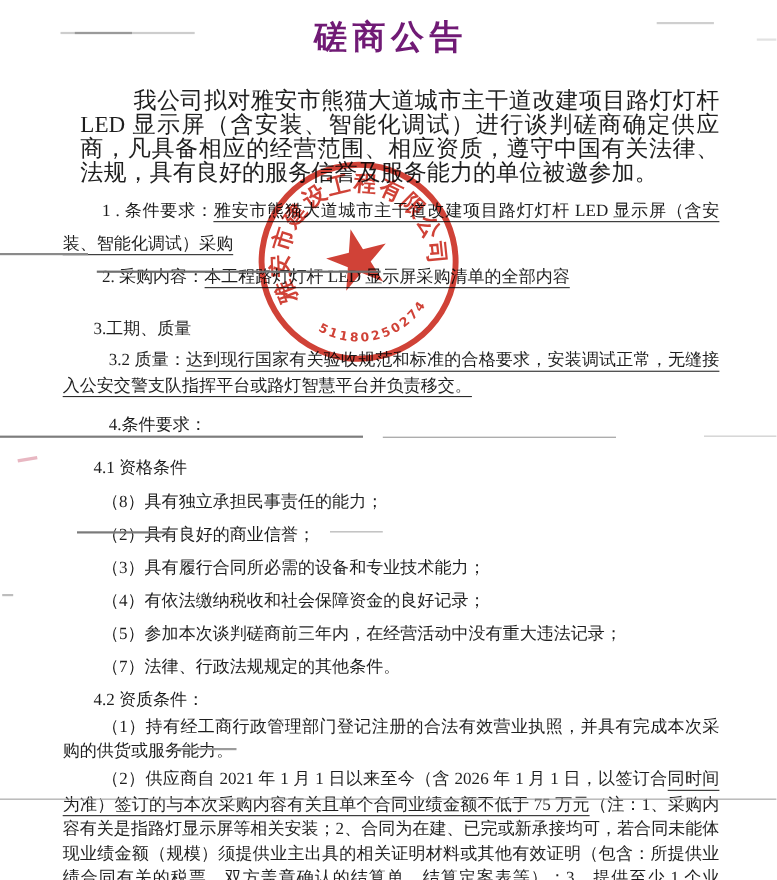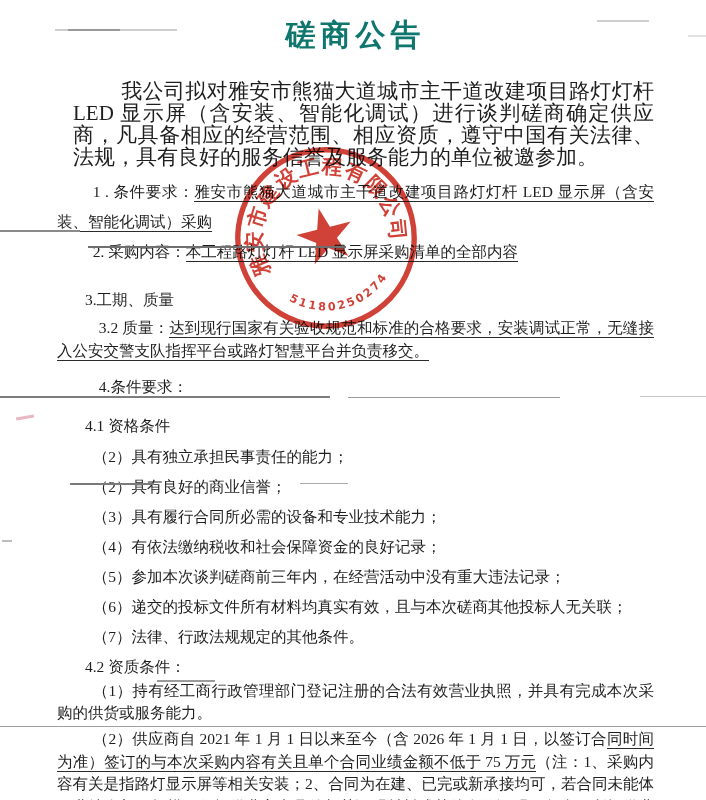--- a/index.html
+++ b/index.html
@@ -5,21 +5,21 @@
   html,body{margin:0;padding:0;}
   body{
     width:706px;height:800px;overflow:hidden;background:#fff;
     font-family:"Liberation Serif","DejaVu Serif",serif;
     color:#1e1e1e;position:relative;
   }
   .doc{position:relative;width:706px;height:800px;}
   .content{padding:0 52px 0 57px;}
   .title{
     text-align:center;font-size:30px;font-weight:700;letter-spacing:5px;
-    margin:14px 0 0 0;line-height:42px;color:#0f766e;
+    margin:14px 0 0 0;line-height:42px;color:#701a75;
   }
   p{margin:0;}
   .intro{margin-top:24px;font-size:21px;line-height:22px;text-align:justify;text-indent:2.3em;margin-left:16px;}
   .item{font-size:15.5px;text-align:justify;}
   .p-name{margin-top:9px;line-height:30px;text-indent:2.3em;}
   .p-content{line-height:30px;text-indent:2.3em;}
   .h-sec{font-size:15.5px;font-weight:400;}
   .h3{margin-top:19px;line-height:27px;text-indent:1.8em;}
   .p-31{margin-top:1px;line-height:27px;text-indent:2.7em;}
   .p-32{margin-top:3px;line-height:23px;text-indent:2.7em;}
@@ -53,26 +53,25 @@
 
     <p class="h-sec h3">3.工期、质量</p>
 
 
     <p class="item p-32"><span>3.2 质量：</span><span class="u">达到现行国家有关验收规范和标准的合格要求，安装调试正常，无缝接入公安交警支队指挥平台或路灯智慧平台并负责移交。</span></p>
 
     <p class="h-sec h4">4.条件要求：</p>
 
     <p class="h-sec h41">4.1 资格条件</p>
 
-    <p class="item qual">（2）具有独立承担民事责任的能力；</p>
+    <p class="item qual">（8）具有独立承担民事责任的能力；</p>
     <p class="item qual">（2）具有良好的商业信誉；</p>
     <p class="item qual">（3）具有履行合同所必需的设备和专业技术能力；</p>
     <p class="item qual">（4）有依法缴纳税收和社会保障资金的良好记录；</p>
     <p class="item qual">（5）参加本次谈判磋商前三年内，在经营活动中没有重大违法记录；</p>
-    <p class="item qual">（6）递交的投标文件所有材料均真实有效，且与本次磋商其他投标人无关联；</p>
     <p class="item qual">（7）法律、行政法规规定的其他条件。</p>
 
     <p class="h-sec h42">4.2 资质条件：</p>
 
     <p class="item p-421">（1）持有经工商行政管理部门登记注册的合法有效营业执照，并具有完成本次采购的供货或服务能力。</p>
 
     <p class="item p-422"><span>（2）供应商自 2021 年 1 月 1 日以来至今（含 2026 年 1 月 1 日，以签订合</span><span class="u">同时间为准）签订的与本次采购内容有关且单个合同业绩金额不低于 75 万元</span><span>（注：1、采购内容有关是指路灯显示屏等相关安装；2、合同为在建、已完或新承接均可，若合同未能体现业绩金额（规模）须提供业主出具的相关证明材料或其他有效证明（包含：所提供业绩合同有关的税票、双方盖章确认的结算单、结算定案表等）；3、提供至少 1 个业绩）。</span></p>
 
   </div>
 

